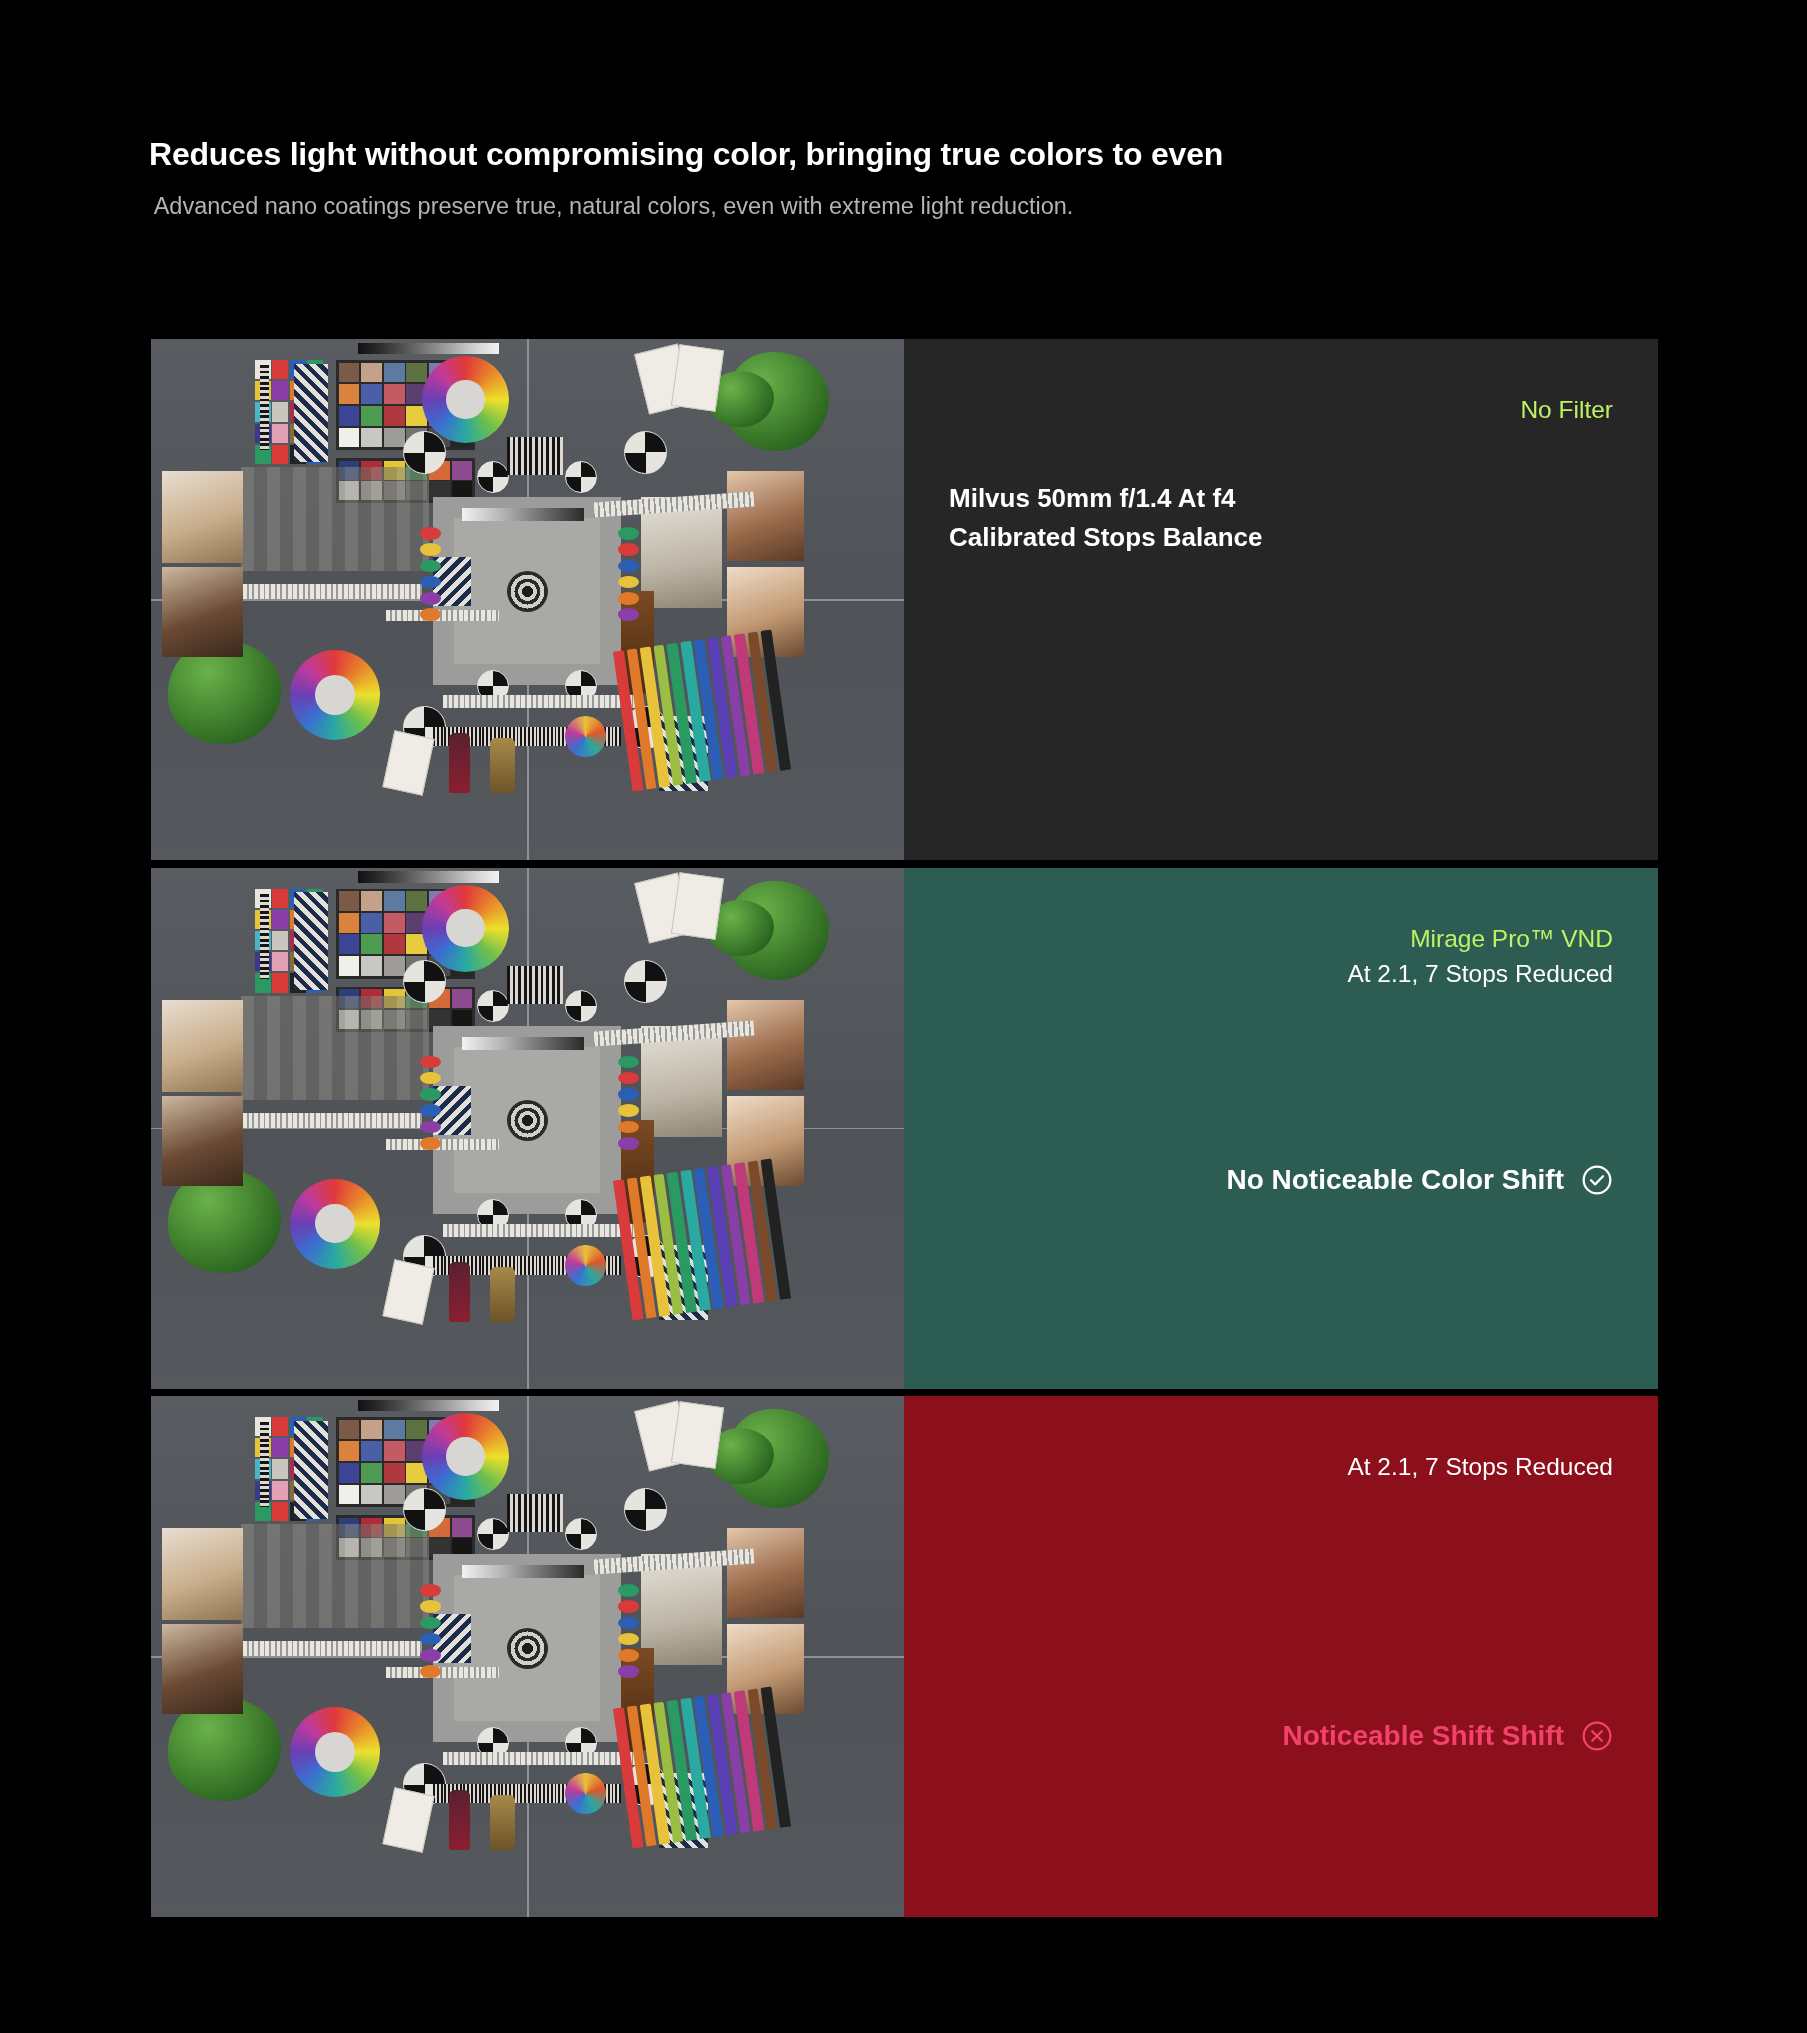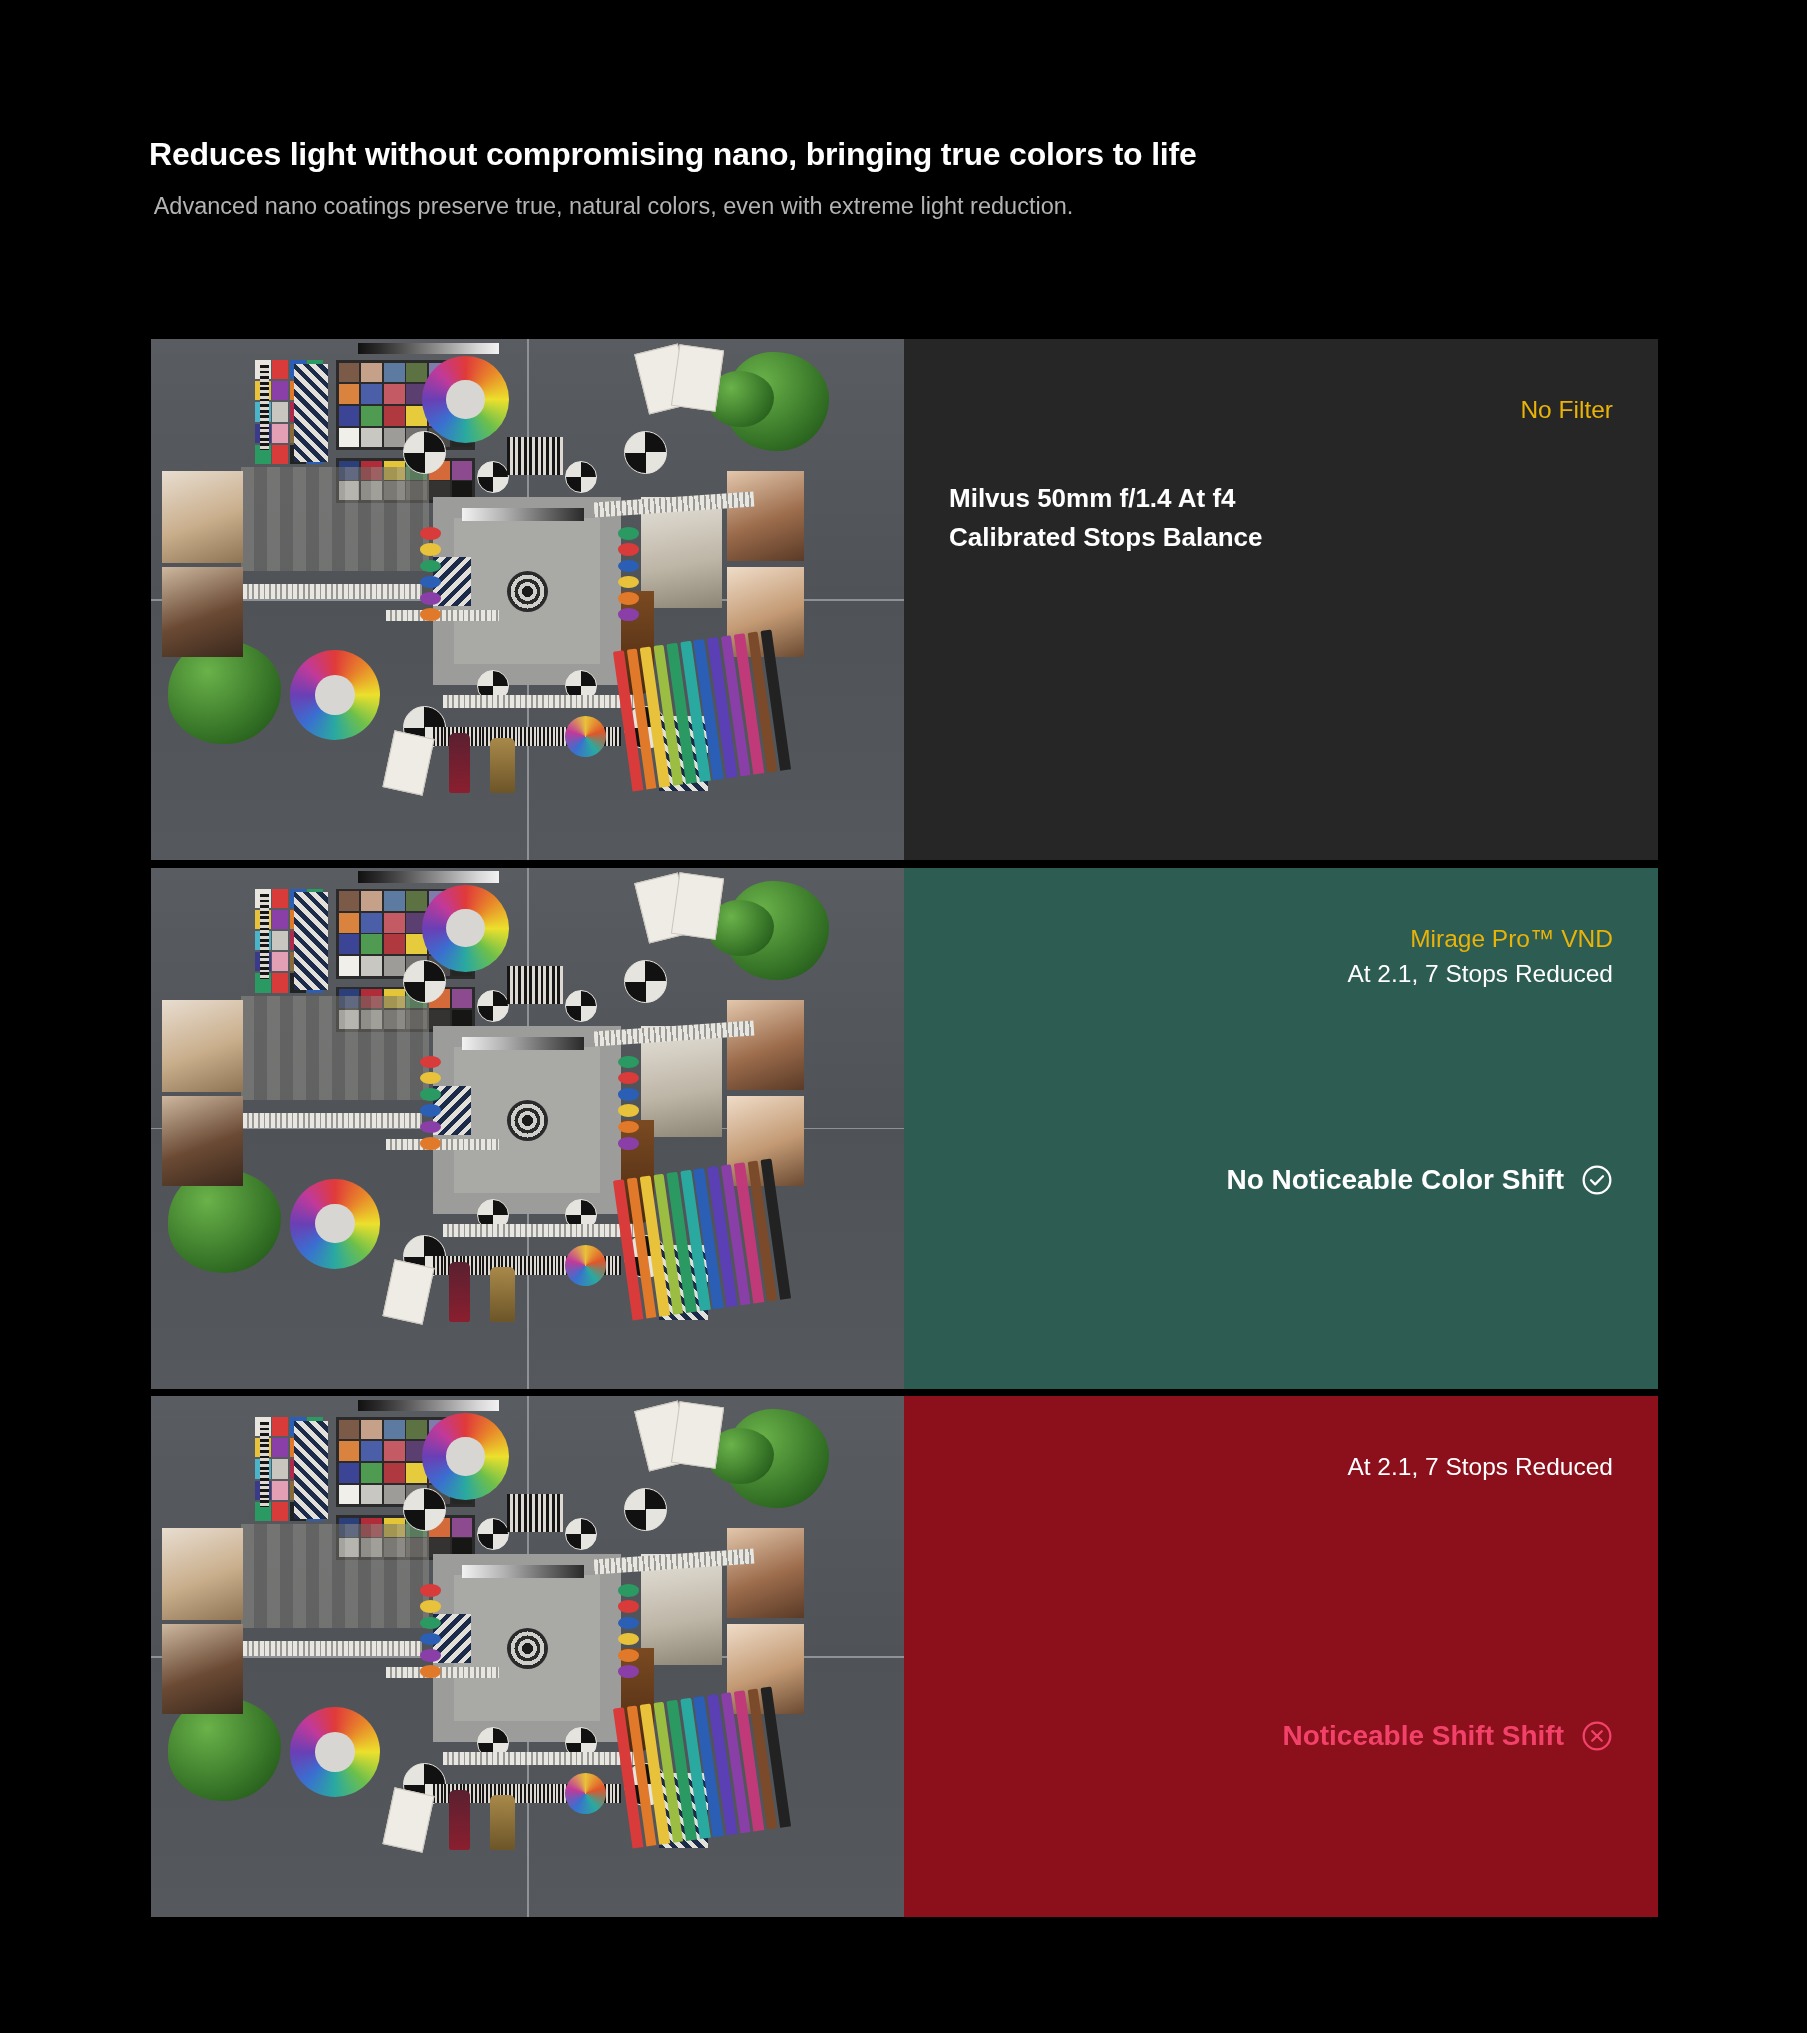--- a/index.html
+++ b/index.html
@@ -70,21 +70,21 @@
     padding: 53px 45px 45px 45px;
     display: flex;
     flex-direction: column;
   }
 
   .panel-a { background: #262626; }
   .panel-b { background: #2c5c52; }
   .panel-c { background: #8c0f1c; }
 
   .panel-title {
-    color: #eab308;
+    color: #bef264;
     font-size: 24.5px;
     text-align: right;
     line-height: 1.45;
     font-weight: normal;
   }
   .panel-sub {
     color: #ffffff;
     font-size: 24.5px;
     text-align: right;
     line-height: 1.45;
@@ -282,21 +282,21 @@
 
   .spinner { left: 414px; top: 377px; width: 41px; height: 41px; border-radius: 50%;
     background: conic-gradient(#e8c23a,#e0562a,#2aa9a0,#3a6fd0,#c03a9a,#e8c23a); }
 </style>
 </head>
 <body>
 
 <div class="page">
 
   <div class="header">
-    <div class="headline">Reduces light without compromising nano, bringing true colors to life</div>
+    <div class="headline">Reduces light without compromising color, bringing true colors to even</div>
     <div class="subhead">Advanced nano coatings preserve true, natural colors, even with extreme light reduction.</div>
   </div>
 
   <div class="rows">
 
     <div class="row">
       <div class="row-image">
         <div class="chartimg">
           <div class="board"></div>
           <div class="ci cross-v cv"></div>

